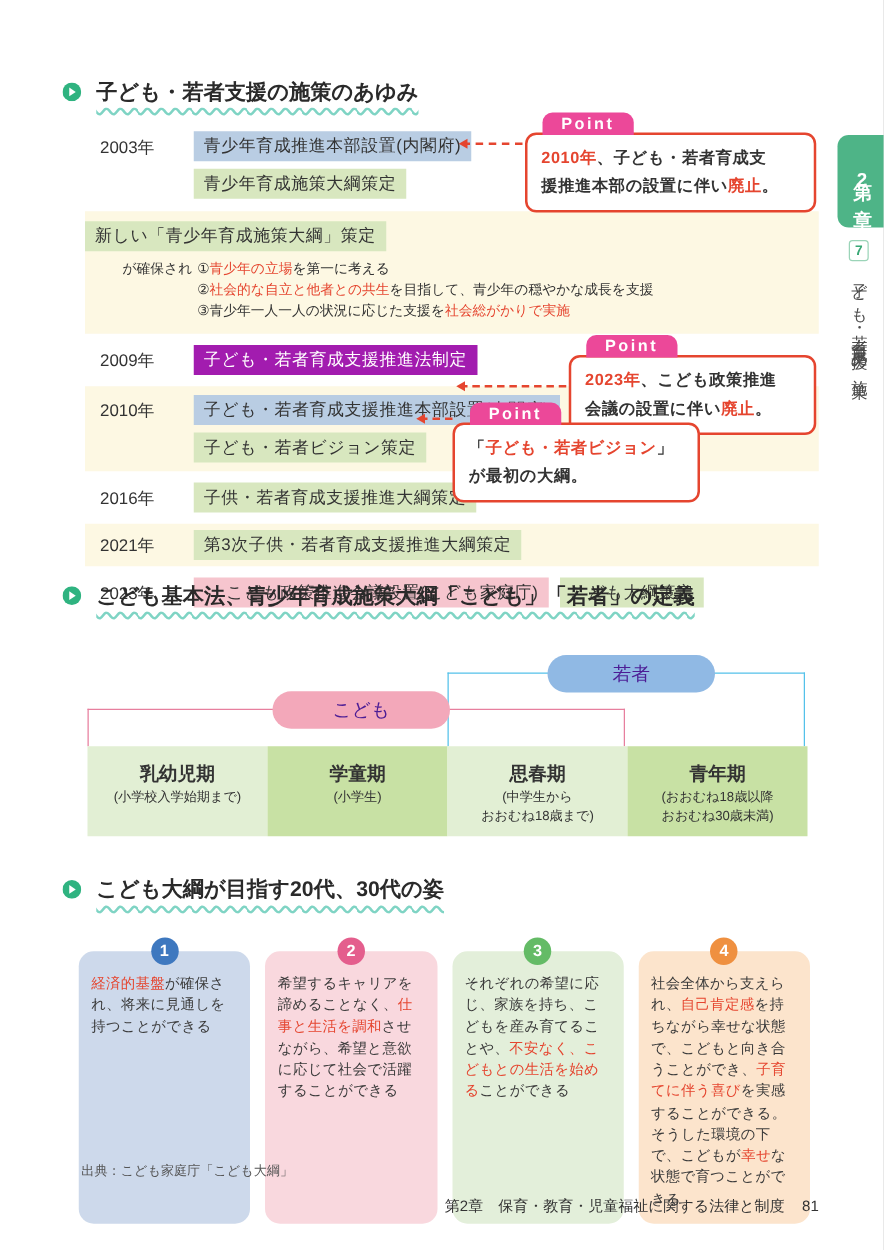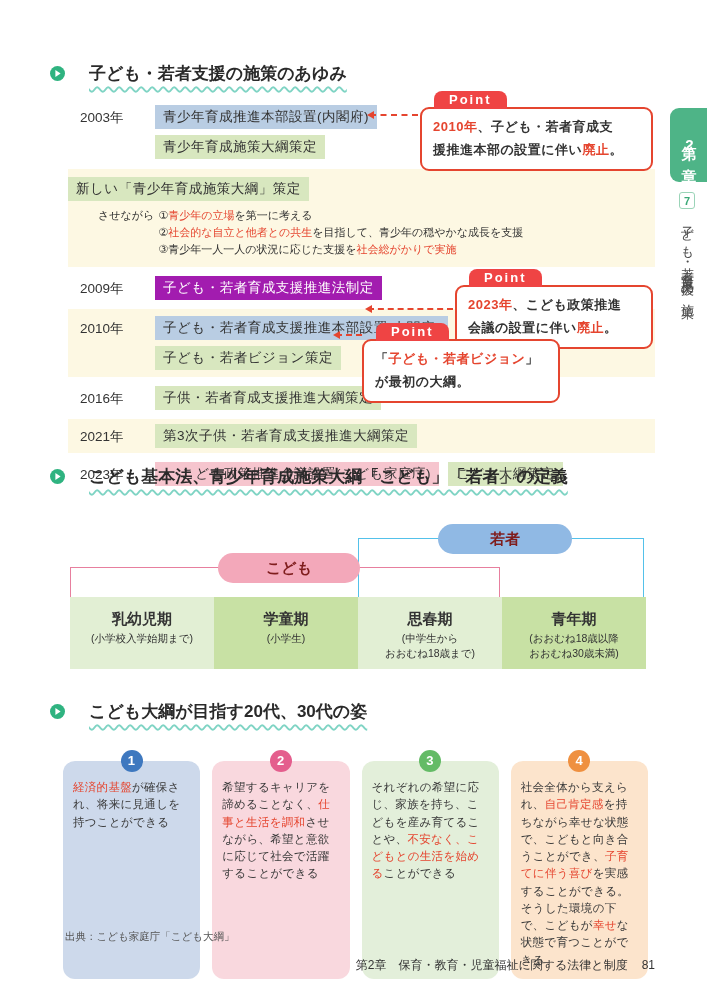--- a/index.html
+++ b/index.html
@@ -7,21 +7,21 @@
   .page { position:relative; width:707px; height:1000px; background:#ffffff; margin:0 auto; overflow:hidden; color:#3b3b3b; }
 
   
   .side-tab { position:absolute; right:0; top:108px; width:37px; height:74px; background:#4eb487; border-radius:9px 0 0 9px; display:flex; align-items:center; justify-content:center; }
   .side-tab-text { writing-mode:vertical-rl; text-orientation:upright; color:#fff; font-weight:bold; font-size:15px; letter-spacing:2px; }
   .side-title { position:absolute; right:6px; top:192px; width:28px; display:flex; flex-direction:column; align-items:center; gap:7px; }
   .side-num { border:1.5px solid #9bd4b8; color:#3aa876; font-size:11px; font-weight:bold; width:16px; height:17px; display:flex; align-items:center; justify-content:center; border-radius:3px; background:#fff; }
   .side-title-text { writing-mode:vertical-rl; text-orientation:upright; font-size:13px; color:#4a4a4a; letter-spacing:3px; }
 
   
-  .heading { position:absolute; left:50px; display:flex; align-items:center; gap:24px; font-size:17px; font-weight:bold; color:#2a2a2a; }
+  .heading { position:absolute; left:50px; display:flex; align-items:center; gap:12px; font-size:17px; font-weight:bold; color:#2a2a2a; }
   .heading .htext { text-decoration:underline wavy #7fd4c4; text-decoration-thickness:2px; text-underline-offset:7px; }
   .bullet-icon { display:inline-flex; width:15px; height:15px; flex:0 0 15px; }
 
   
   .timeline { position:absolute; left:50px; top:100px; width:605px; }
   .t-row { display:flex; margin-bottom:5px; }
   .t-row.band { background:#fdf8e3; margin-left:18px; }
   .t-row.plain { margin-left:18px; }
   .t-year { width:87px; padding-left:12px; font-size:13.5px; color:#333; padding-top:4px; }
   .t-items { flex:1; }
@@ -33,31 +33,31 @@
   .hl.pink  { background:#f6c5ce;padding-left:26px; }
   .hl.sblue { background:#a21caf; color:#fff; }
   .pad-s { padding:5px 0; } .pad-m { padding:7px 0; } .pad-l { padding:8px 0 9px; } .pad-xs { padding:4px 0; }
   .principles { display:flex; margin-top:5px; margin-left:30px; font-size:11px; line-height:1.55; color:#333; }
   .p-label { white-space:nowrap; margin-right:4px; }
   .inline-items { display:flex; gap:9px; }
   .red { color:#e5452f; }
 
   
   .point { position:absolute; z-index:5; }
-  .point-tab { display:inline-block; margin-left:14px; background:#ef4444; color:#fff; font-weight:bold; font-size:13px; letter-spacing:2px; padding:1px 15px 2px; border-radius:8px 8px 0 0; position:relative; top:2px; }
+  .point-tab { display:inline-block; margin-left:14px; background:#ec4899; color:#fff; font-weight:bold; font-size:13px; letter-spacing:2px; padding:1px 15px 2px; border-radius:8px 8px 0 0; position:relative; top:2px; }
   .point-box { background:#fff; border:2px solid #e5452f; border-radius:9px; padding:7px 11px; font-size:13px; font-weight:bold; line-height:1.75; color:#333; letter-spacing:0.5px; }
   .arrow { position:absolute; border-top:2px dashed #e5452f; z-index:4; }
   .arrow-head { position:absolute; left:-3px; top:-5px; width:0; height:0; border-top:4px solid transparent; border-bottom:4px solid transparent; border-right:7px solid #e5452f; }
 
   
   .diagram { position:absolute; left:70px; top:524px; width:576px; height:146px; }
   .bracket { position:absolute; border-style:solid; border-width:1.5px 1.5px 0 1.5px; }
   .bracket.pink { border-color:#e77f9e; left:0; top:43px; width:430px; height:30px; }
   .bracket.blue { border-color:#54c1ea; left:288px; top:14px; width:286px; height:59px; }
-  .pill { position:absolute; height:30px; border-radius:16px; display:flex; align-items:center; justify-content:center; font-size:15px; font-weight:bold; color:#7f1d1d; z-index:3; }
+  .pill { position:absolute; height:30px; border-radius:16px; display:flex; align-items:center; justify-content:center; font-size:15px; font-weight:normal; color:#4c1d95; z-index:3; }
   .pill.kodomo { left:148px; top:29px; width:142px; background:#f3a8ba; }
   .pill.wakamono { left:368px; top:0; width:134px; background:#90b9e4; }
   .d-cols { position:absolute; left:0; top:73px; width:576px; height:72px; display:flex; }
   .d-col { width:25%; text-align:center; padding-top:13px; }
   .d-col.light { background:#e2efd4; }
   .d-col.dark { background:#c8e1a4; }
   .d-name { font-size:15px; font-weight:bold; color:#333; }
   .d-note { font-size:10.5px; color:#333; line-height:1.4; margin-top:2px; }
 
   
@@ -101,21 +101,21 @@
       <div class="t-items">
         <div class="line"><span class="hl lblue">青少年育成推進本部設置(内閣府)</span></div>
         <div class="line"><span class="hl lgreen">青少年育成施策大綱策定</span></div>
       </div>
     </div>
 
     <div class="t-row band pad-l">
       <div class="t-items">
         <div class="line"><span class="hl lgreen">新しい「青少年育成施策大綱」策定</span></div>
         <div class="principles">
-          <span class="p-label">させながら</span>
+          <span class="p-label">が確保され</span>
           <div class="p-lines">
             <div><span>①</span><span class="red">青少年の立場</span><span>を第一に考える</span></div>
             <div><span>②</span><span class="red">社会的な自立と他者との共生</span><span>を目指して、青少年の穏やかな成長を支援</span></div>
             <div><span>③青少年一人一人の状況に応じた支援を</span><span class="red">社会総がかりで実施</span></div>
           </div>
         </div>
       </div>
     </div>
 
     <div class="t-row plain pad-xs">

